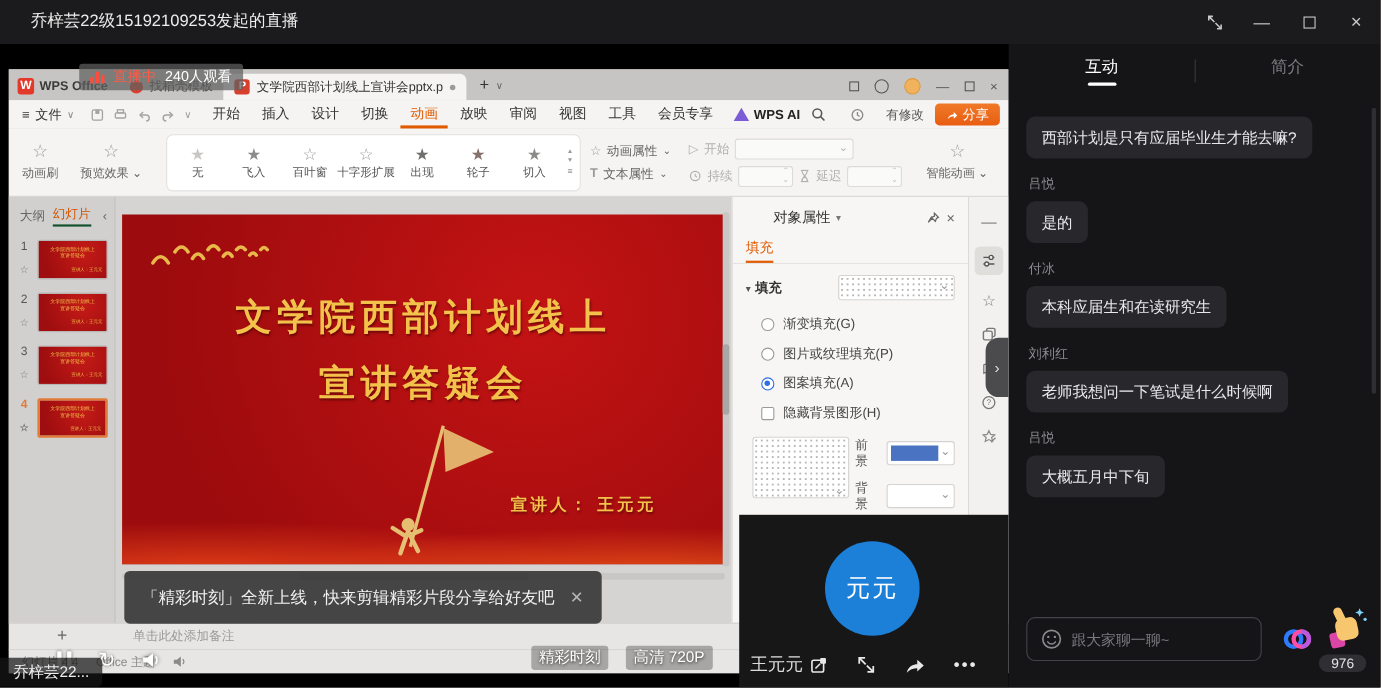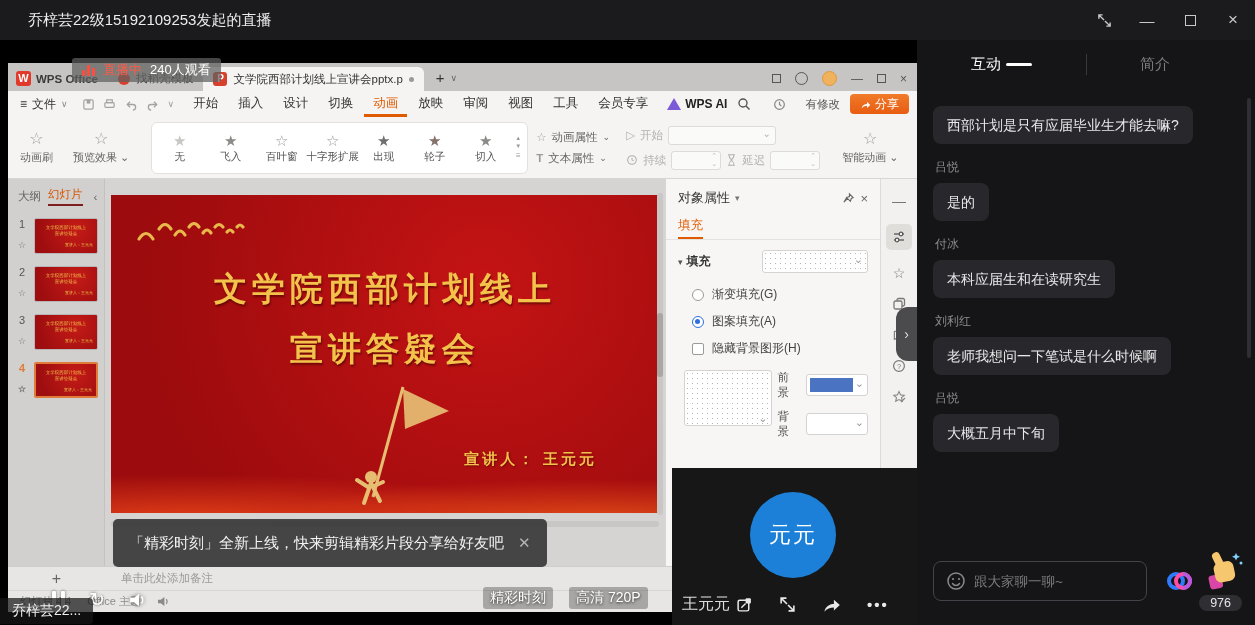--- a/index.html
+++ b/index.html
@@ -60,21 +60,21 @@
   .rb-row { display:flex; align-items:center; gap:5px; font-size:11.5px; color:#666; white-space:nowrap; }
   .rb-row.dis { color:#b2b0ae; }
   .selbox { width:108px; height:19px; background:#fafaf9; border:1px solid #dddbd9; border-radius:3px; position:relative; }
   .selbox:after { content:"⌄"; position:absolute; right:4px; top:1px; color:#b5b3b1; font-size:10px; }
   .spin { width:50px; height:19px; background:#fafaf9; border:1px solid #dddbd9; border-radius:3px; position:relative; }
   .spin:after { content:"⌃\A⌄"; white-space:pre; position:absolute; right:3px; top:0px; color:#c0bebc; font-size:7px; line-height:8px; }
 
   .w-body { flex:1; display:flex; position:relative; background:#d6d4d2; min-height:0; }
   .thumbs { width:97px; background:#d2d0ce; border-right:1px solid #c4c2c0; padding-top:6px; }
   .th-head { display:flex; align-items:center; gap:7px; font-size:11.5px; color:#666; padding:2px 6px 6px 10px; }
-  .th-slides { color:#d35400; border-bottom:2px solid #7f1d1d; padding-bottom:2px; }
+  .th-slides { color:#d35400; border-bottom:2px solid #14532d; padding-bottom:2px; }
   .th-item { display:flex; gap:4px; padding:6px 4px 6px 6px; align-items:flex-start; }
   .th-side { width:16px; text-align:center; font-size:11px; color:#555; }
   .th-side .st { font-size:9px; color:#777; display:block; margin-top:10px; }
   .thumb { width:64px; height:36px; border-radius:2px; border:1px solid #b8b6b4; background:radial-gradient(circle at 65% 30%, #c51b17, #9e0d0f 80%); position:relative; overflow:hidden; padding-top:5px; }
   .thumb .tl { display:block; text-align:center; color:#f2c24b; font-size:5px; line-height:6px; transform:scale(.9); white-space:nowrap; }
   .thumb .tp { display:block; text-align:right; color:#f2c24b; font-size:4px; margin:6px 4px 0 0; }
   .th-item.active .th-side { color:#e07b39; font-weight:bold; }
   .th-item.active .thumb { border:2px solid #e07b39; }
 
   .stage { flex:1; position:relative; min-width:0; }
@@ -85,21 +85,21 @@
   .sl-title { padding-top:64px; text-align:center; color:#f2c24b; font-family:"Liberation Serif", serif; font-weight:bold; font-size:33px; letter-spacing:5px; line-height:60px; text-shadow:1px 2px 2px rgba(60,0,0,.55); position:relative; z-index:2; }
   .sl-presenter { position:absolute; right:62px; bottom:44px; color:#f2c24b; font-family:"Liberation Serif", serif; font-weight:bold; font-size:15px; letter-spacing:3px; z-index:3; text-shadow:1px 1px 2px rgba(60,0,0,.5); }
   .sl-birds { position:absolute; left:22px; top:14px; z-index:2; }
   .sl-flag { position:absolute; left:220px; bottom:2px; z-index:2; opacity:.95; }
   .vscroll { position:absolute; right:2px; top:14px; width:6px; height:322px; background:#c9c7c5; border-radius:3px; }
   .vscroll i { display:block; width:6px; height:64px; background:#a9a7a5; border-radius:3px; margin-top:120px; }
   .hscroll { position:absolute; left:6px; top:342px; width:548px; height:6px; background:#c9c7c5; border-radius:3px; }
   .hscroll i { display:block; width:210px; height:6px; background:#a9a7a5; border-radius:3px; margin-left:160px; }
 
   .props { width:215px; background:#f7f6f4; border-left:1px solid #d8d6d4; padding:10px 12px; font-size:12px; color:#444; }
-  .pp-head { display:flex; align-items:center; gap:5px; color:#333; font-size:13px; }
+  .pp-head { display:flex; align-items:center; gap:5px; color:#333; font-size:13px;margin-left:25px; }
   .pp-head .sp { flex:1; }
   .pp-tab { display:inline-block; margin-top:10px; color:#e05a00; font-size:12.5px; border-bottom:2px solid #e05a00; padding-bottom:3px; }
   .pp-div { height:1px; background:#e5e3e1; margin:0 -12px 10px; }
   .pp-sec { display:flex; align-items:center; margin-top:2px; }
   .pp-sec b { font-size:12px; color:#333; margin-left:4px; }
   .dotted { background-image:radial-gradient(#b8b6b4 0.8px, transparent 0.9px); background-size:5px 5px; background-color:#fff; }
   .pp-dd { margin-left:auto; width:106px; height:23px; border:1px solid #d5d3d1; border-radius:3px; position:relative; }
   .pp-dd:after { content:"⌄"; position:absolute; right:4px; top:2px; color:#999; font-size:11px; }
   .opt { display:flex; align-items:center; gap:8px; height:27px; padding-left:14px; }
   .radio { width:12px; height:12px; border:1.3px solid #9a9a98; border-radius:50%; background:#fff; flex:0 0 auto; }
@@ -143,21 +143,21 @@
   .camera { position:absolute; left:672px; top:428px; width:245px; height:157px; background:#171717; z-index:24; }
   .cam-ava { position:absolute; left:78px; top:24px; width:86px; height:86px; border-radius:50%; background:#1d80d8; color:#fff; font-size:22px; letter-spacing:2px; display:flex; align-items:center; justify-content:center; }
   .cam-row { position:absolute; left:10px; right:10px; bottom:10px; display:flex; align-items:center; color:#e8e8e8; }
   .cam-name { font-size:16px; color:#dcdcdc; margin-right:6px; }
   .cam-ic { margin-left:26px; display:flex; align-items:center; }
   .cam-dots { letter-spacing:2px; font-size:15px; font-weight:bold; }
 
   
   .chat { position:absolute; left:917px; top:40px; width:338px; height:585px; background:#151517; }
   .c-tabs { position:relative; height:48px; display:flex; }
-  .c-tab { flex:1; display:flex; flex-direction:row; align-items:center; justify-content:center; gap:5px; font-size:15px; color:#7c7c80; cursor:pointer; }
+  .c-tab { flex:1; display:flex; flex-direction:column; align-items:center; justify-content:center; gap:5px; font-size:15px; color:#7c7c80; cursor:pointer; }
   .c-tab.on { color:#fff; }
   .c-tab .u { width:26px; height:3px; border-radius:2px; background:transparent; }
   .c-tab.on .u { background:#fff; }
   .c-tabdiv { position:absolute; left:50%; top:14px; width:1px; height:21px; background:#39393d; }
   .c-msgs { position:absolute; left:0; right:0; top:48px; bottom:80px; padding:12px 16px 0; overflow:hidden; }
   .c-name { font-size:12px; color:#8b8b90; margin:15px 0 7px 2px; }
   .c-bubble { display:inline-block; background:#28282c; border-radius:8px; padding:10px 14px; font-size:14px; color:#e9e9ec; max-width:300px; line-height:18px; }
   .c-scroll { position:absolute; right:4px; top:58px; width:4px; height:260px; background:#45454a; border-radius:2px; opacity:.55; }
   .c-footer { position:absolute; left:0; right:0; bottom:0; height:80px; }
   .c-input { position:absolute; left:16px; top:16px; width:214px; height:40px; border:1px solid #43434a; border-radius:8px; display:flex; align-items:center; gap:8px; padding:0 12px; }
@@ -445,20 +445,24 @@
           <div class="pp-div"></div>
           <div class="pp-sec">
             <span style="font-size:9px;color:#555">▾</span>
               <b>填充</b>
             <span class="pp-dd dotted"></span>
           </div>
           <div style="margin-top:8px">
             <div class="opt">
                 <span class="radio"></span>
                 <span>渐变填充(G)</span>
+              </div>
+            <div class="opt">
+                <span class="radio"></span>
+                <span>图片或纹理填充(P)</span>
               </div>
             <div class="opt">
                 <span class="radio sel"></span>
                 <span>图案填充(A)</span>
               </div>
             <div class="opt">
                 <span class="chk"></span>
                 <span>隐藏背景图形(H)</span>
               </div>
           </div>

